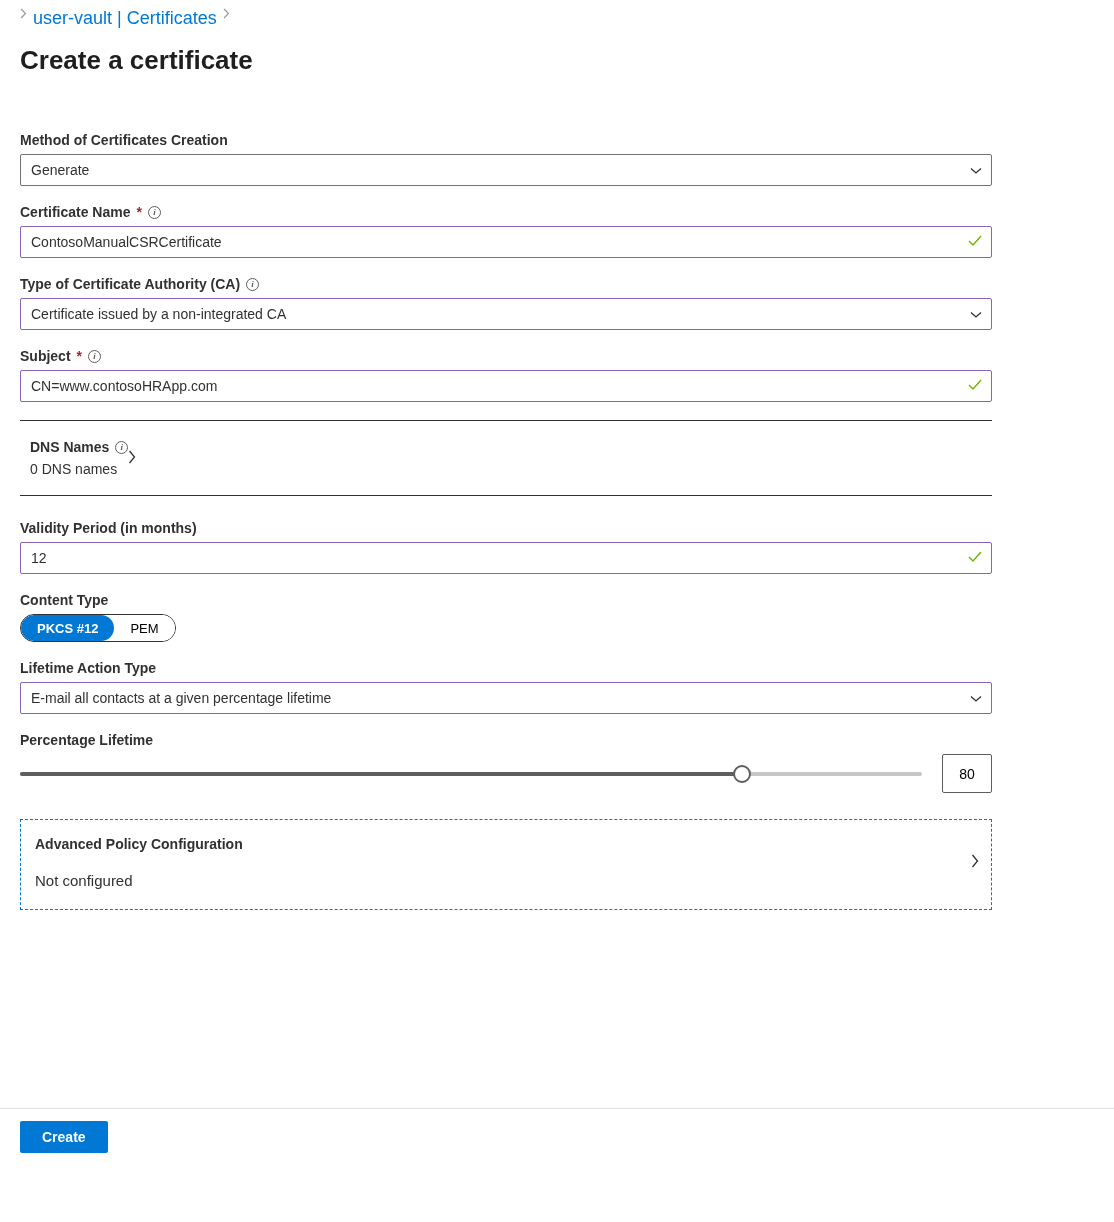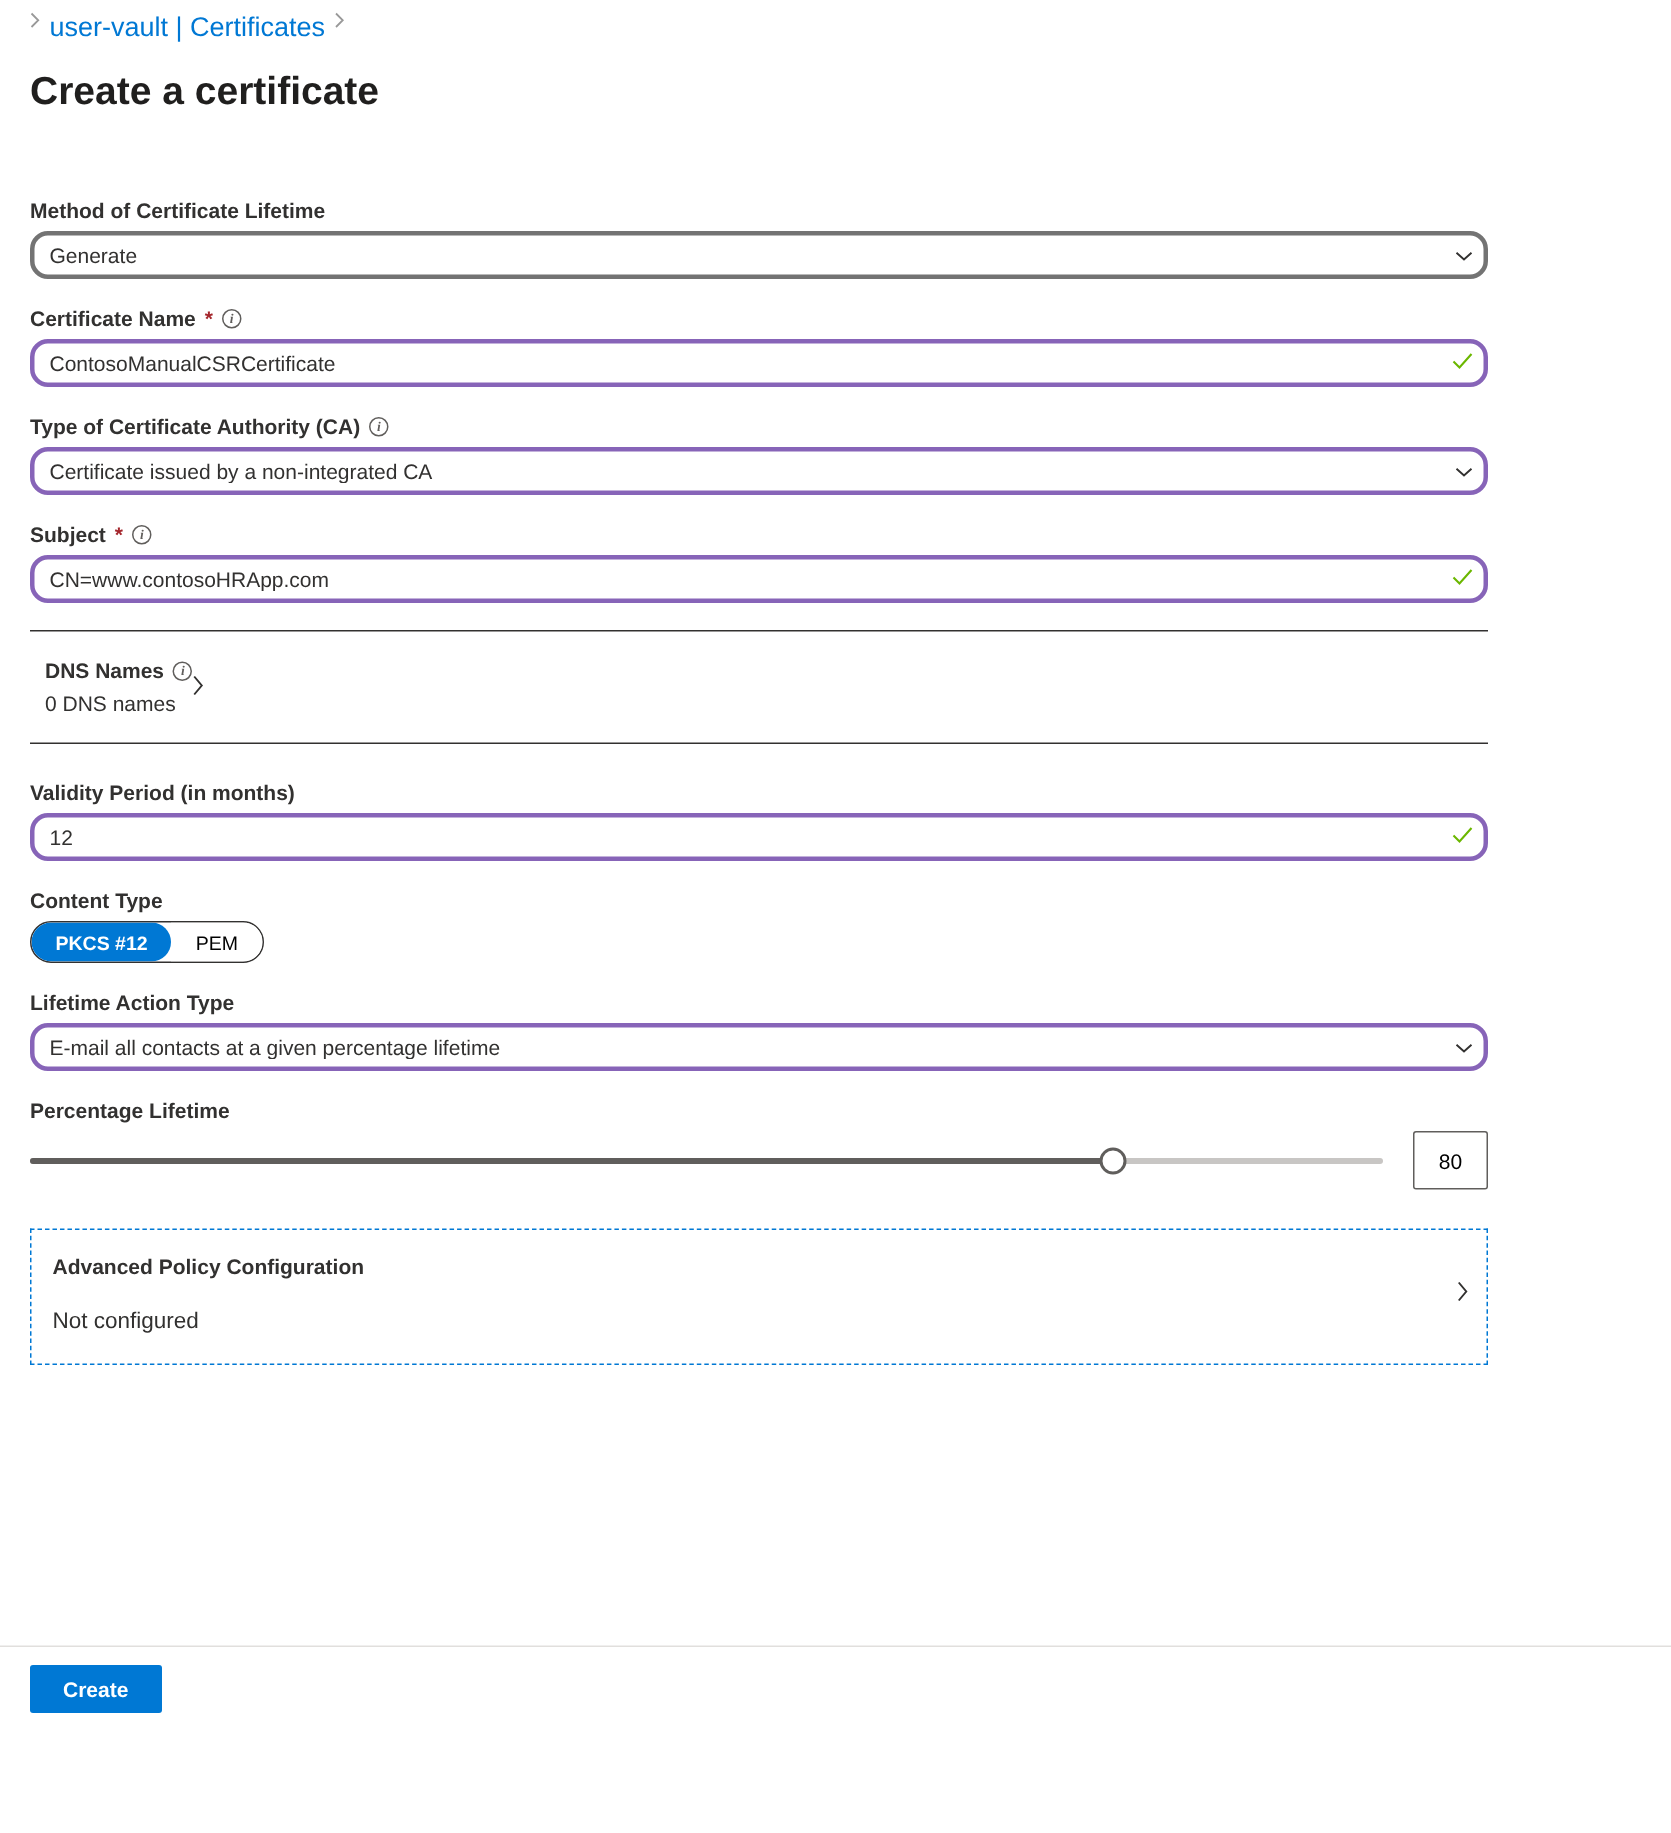--- a/index.html
+++ b/index.html
@@ -67,22 +67,22 @@
     width: 972px;
   }
   .txt-input, .select-input {
     width: 100%;
     height: 32px;
     padding: 0 34px 0 10px;
     font-size: 14px;
     font-family: inherit;
     color: #323130;
     background: #fff;
-    border: 3px solid #737373;
-    border-radius: 12px;
+    border: 1px solid #737373;
+    border-radius: 2px;
     outline: none;
   }
   .select-input {
     appearance: none;
     -webkit-appearance: none;
     cursor: pointer;
   }
   .validated {
     border-color: #8764b8;
   }
@@ -204,21 +204,21 @@
     margin-top: 26px;
   }
   .adv-box .left {
     display: flex; flex-direction: column; gap: 20px;
   }
   .adv-title { font-weight: 600; font-size: 14px; }
   .adv-sub { font-size: 15px; color: #323130; }
   .footer {
     position: absolute;
     left: 0; right: 0;
-    bottom: 80px;
+    bottom: 69px;
     border-top: 1px solid #e1dfdd;
     padding: 12px 20px 0 20px;
   }
   .btn-primary {
     background: #0078d4;
     color: #fff;
     border: none;
     padding: 8px 22px;
     font-size: 14px;
     font-weight: 600;
@@ -243,21 +243,21 @@
       <svg width="7" height="11" viewBox="0 0 7 11">
           <path d="M1 1 L5.5 5.5 L1 10" stroke="#999" stroke-width="1.2" fill="none"></path>
         </svg>
     </span>
   </nav>
 
   <h1 class="page-title">Create a certificate</h1>
 
   <div class="field">
     <div class="field-label">
-      <span>Method of Certificate Lifetime</span>
+      <span>Method of Certificates Creation</span>
     </div>
     <div class="input-wrap">
       <select class="select-input">
         <option>Generate</option>
       </select>
       <span class="chev-down">
         <svg width="12" height="8" viewBox="0 0 12 8">
             <path d="M1 1.5 L6 6 L11 1.5" stroke="#323130" stroke-width="1.3" fill="none"></path>
           </svg>
       </span>

